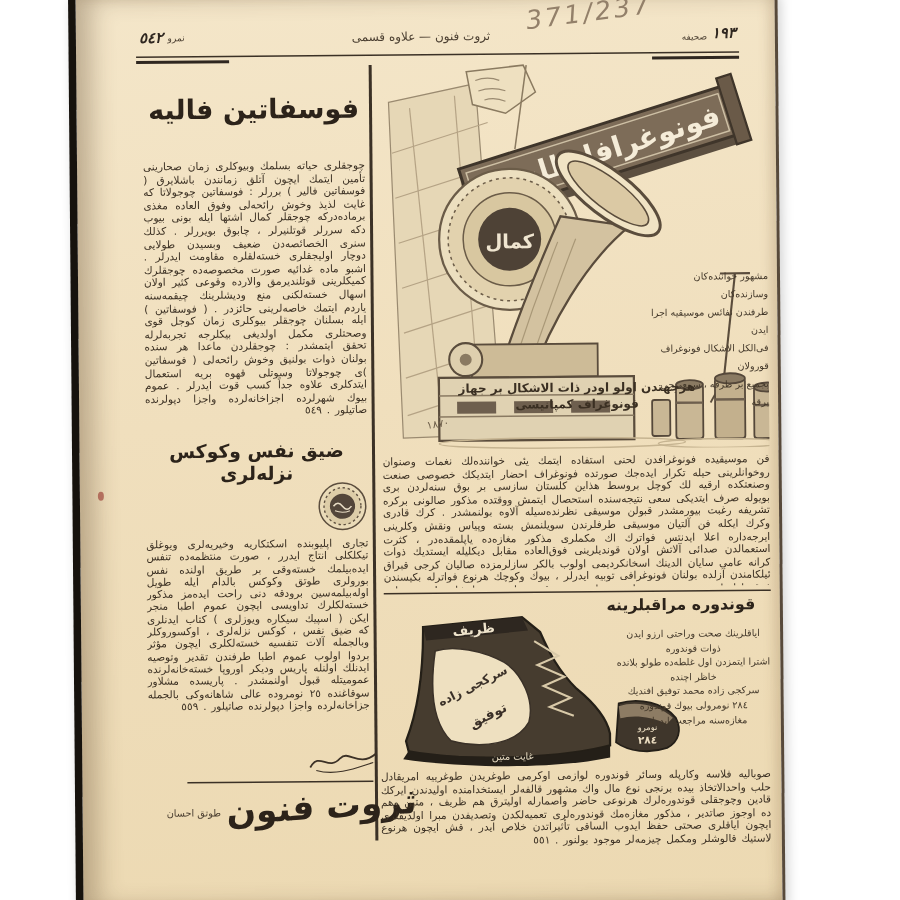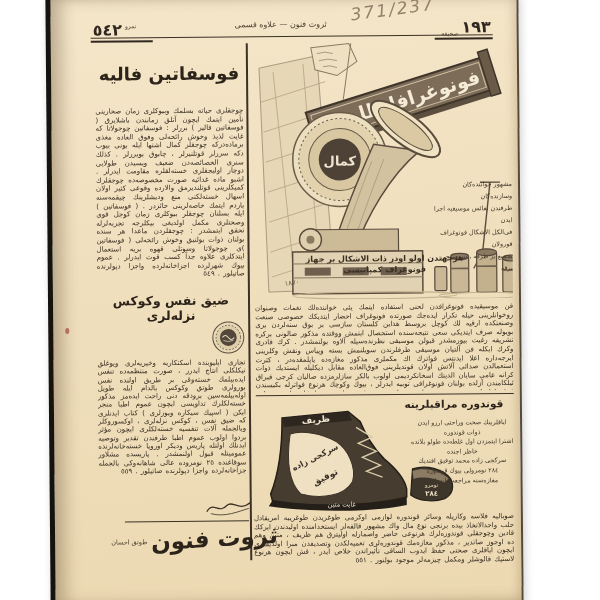--- a/index.html
+++ b/index.html
@@ -8,21 +8,21 @@
   .page{position:absolute;left:48px;top:-4px;width:466px;height:608px;
         background:linear-gradient(175deg,#f4e6c9 0%,#f0dfbd 45%,#ecd9b2 100%);
         transform:rotate(-0.5deg);transform-origin:50% 50%;
         border-left:5px solid #16120d;border-right:2px solid #57493a;
         box-shadow:inset 10px 0 16px rgba(70,48,22,.30), inset -4px 0 8px rgba(120,90,50,.18), 2px 3px 8px rgba(0,0,0,.18);}
   .abs{position:absolute;}
   .para{font-size:7px;line-height:8.6px;text-align:justify;direction:rtl;color:#3a2f22;
         word-spacing:1px;}
   .rule{border-top:1.2px solid #3b3126;height:0;}
   .thick{background:#2f2720;height:2.4px;}
-  .hdr-num{font-size:16px;font-weight:bold;color:#2f2720;}
+  .hdr-num{font-size:10px;font-weight:bold;color:#2f2720;font-style:italic;}
   .hdr-tiny{font-size:6px;color:#4a3e30;}
   .hdr-center{font-size:8px;color:#4a3e30;direction:rtl;}
   .handwritten{font-size:17px;font-style:italic;color:#93806a;letter-spacing:2px;
                transform:rotate(-7deg);}
   .title-lg{font-weight:bold;direction:rtl;text-align:center;color:#2c231a;}
   .divider{width:1.5px;background:#3b3126;}
   .cap-side{font-size:6.4px;line-height:12px;text-align:center;direction:rtl;color:#43382a;white-space:pre-line;}
   .cap-bottom{font-size:8px;font-weight:bold;line-height:11px;text-align:center;direction:rtl;color:#3a2f22;white-space:pre-line;}
   .shoe-side{font-size:6.4px;line-height:9.6px;text-align:center;direction:rtl;color:#43382a;white-space:pre-line;}
   .masthead{font-size:23px;font-weight:bold;color:#2c231a;direction:rtl;

